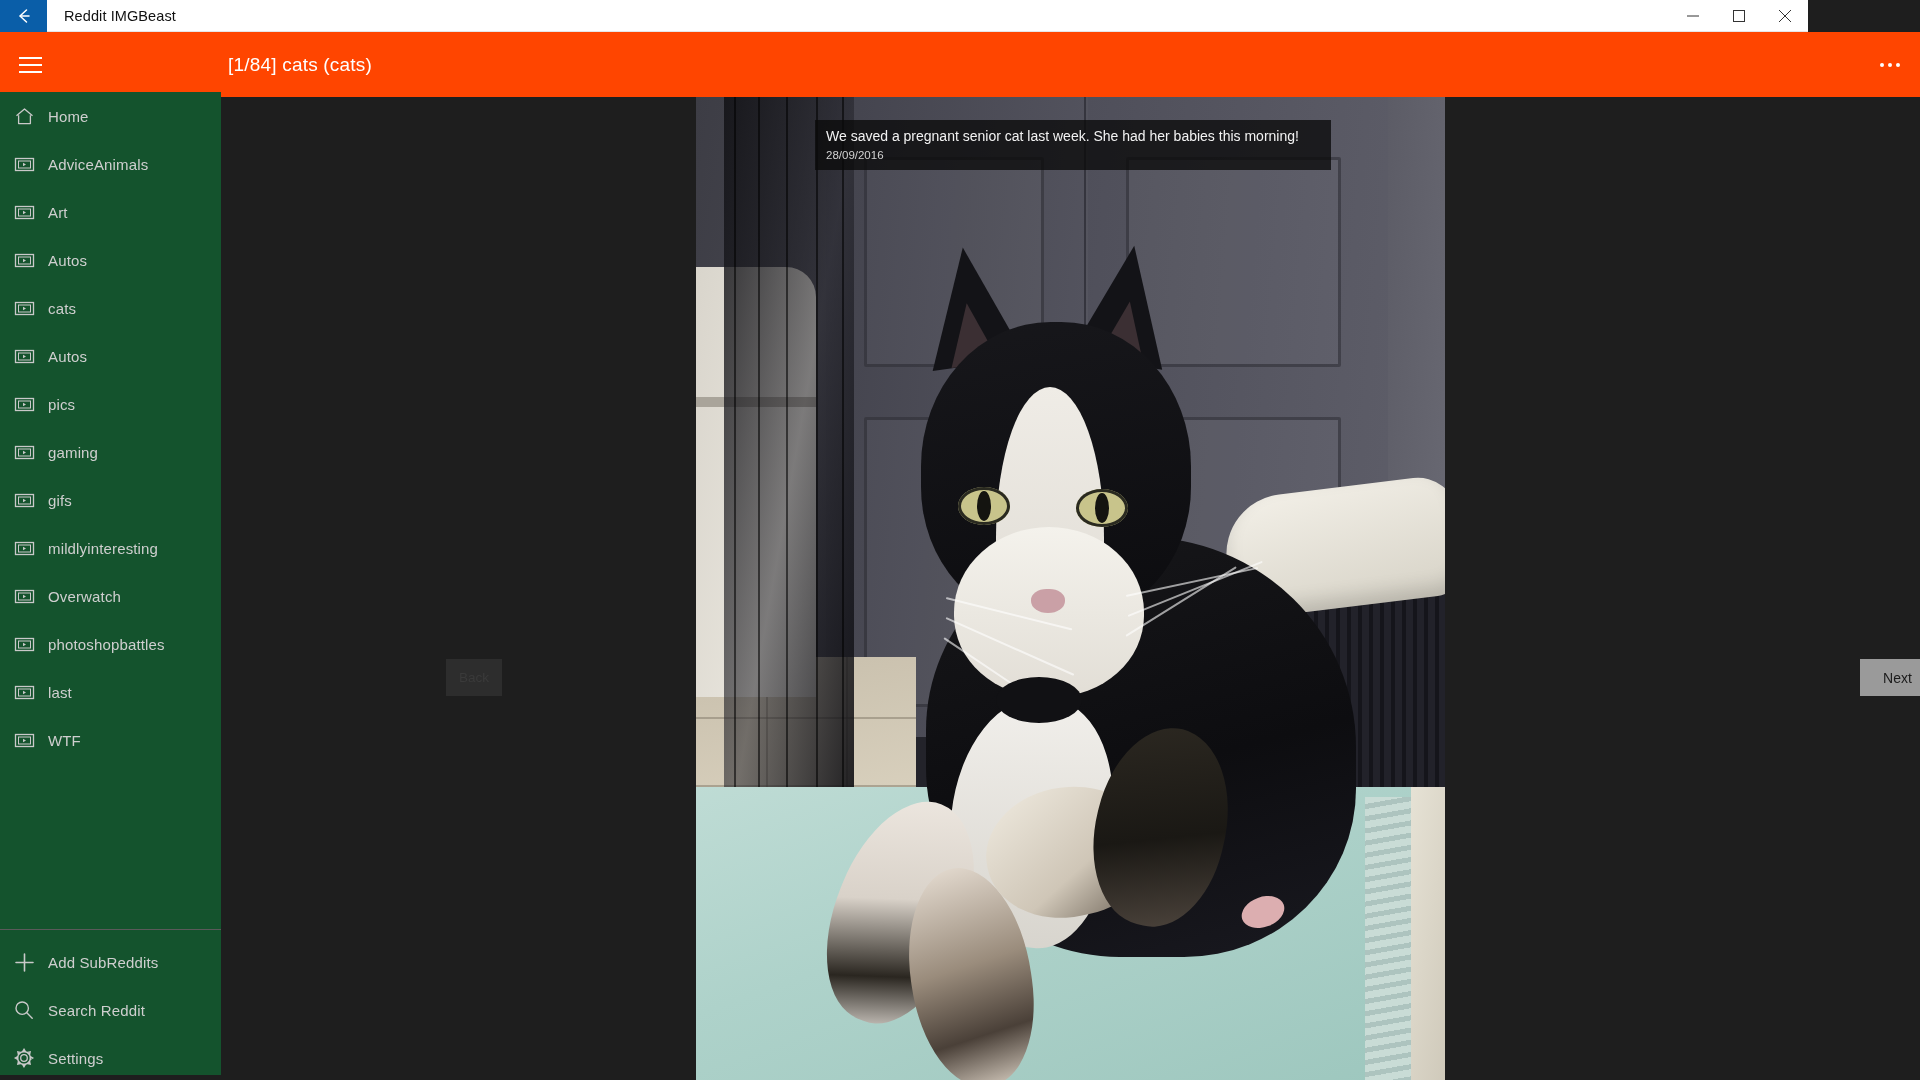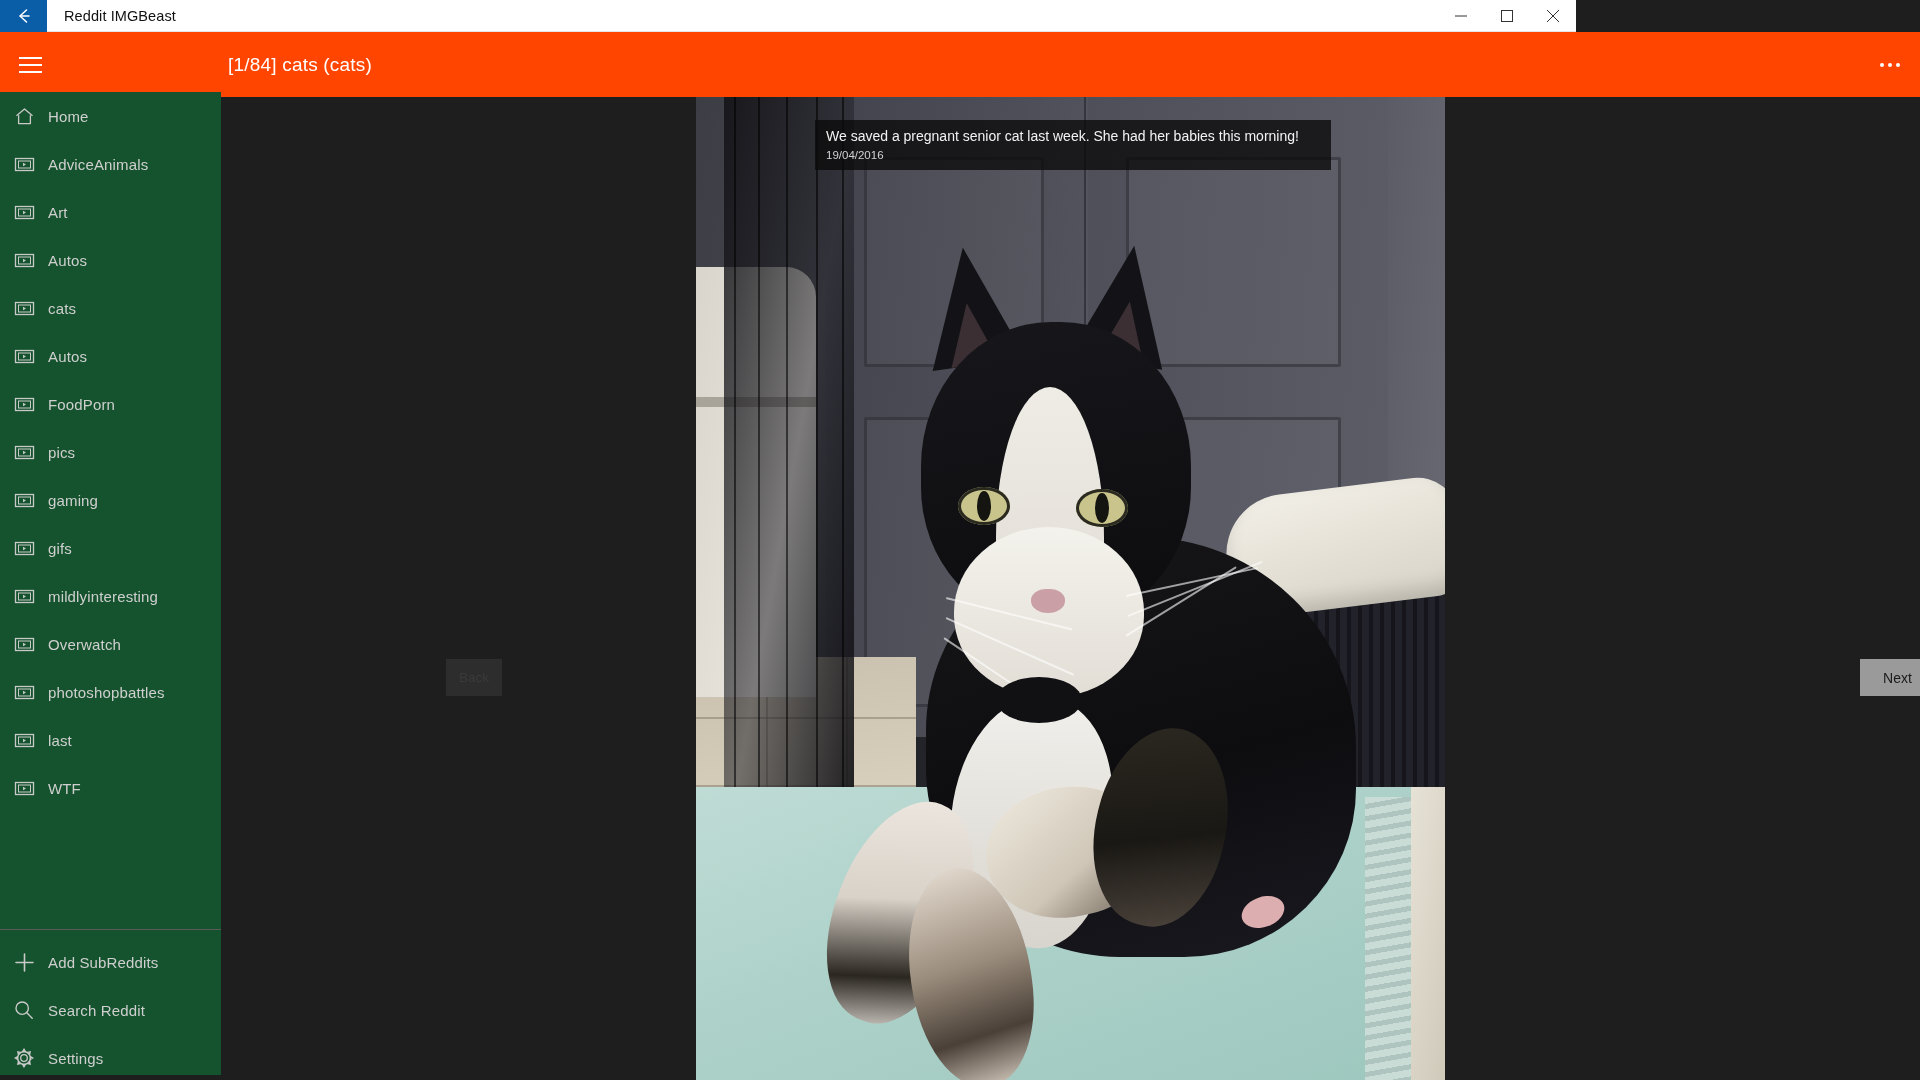--- a/index.html
+++ b/index.html
@@ -1,20 +1,20 @@
 <!DOCTYPE html>
 <html><head>
 <meta charset="utf-8">
 <style>
   * { margin:0; padding:0; box-sizing:border-box; }
   html,body { width:1920px; height:1080px; overflow:hidden; background:#1e1e1e;
     font-family:"Liberation Sans", sans-serif; }
 
   
-  .titlebar{ position:absolute; left:0; top:0; width:1576px; height:32px;
+  .titlebar{ position:absolute; left:0; top:0; width:1808px; height:32px;
     background:#ffffff; border-bottom:1px solid #e6e6e6; display:flex; align-items:stretch; }
   .back-btn{ width:47px; height:32px; background:#0a5ea8; display:flex;
     align-items:center; justify-content:center; cursor:pointer; flex:0 0 auto; }
   .back-btn svg{ display:block; }
   .app-title{ flex:1; display:flex; align-items:center; padding-left:17px;
     font-size:14.5px; color:#111; letter-spacing:.1px; }
   .wincontrols{ display:flex; flex:0 0 auto; }
   .wc{ width:46px; height:32px; display:flex; align-items:center; justify-content:center;
     cursor:pointer; }
   .wc svg{ display:block; }
@@ -268,30 +268,20 @@
       <span class="nav-ico">
         <svg width="21" height="21" viewBox="0 0 21 21">
           <rect x="1.5" y="4.5" width="18" height="12" fill="none" stroke="#c9c9c9" stroke-width="1.3"></rect>
           <rect x="4.5" y="7" width="12" height="7" fill="none" stroke="#c9c9c9" stroke-width="1"></rect>
           <path d="M9 8.8 L12 10.5 L9 12.2 Z" fill="#c9c9c9"></path>
         </svg>
       </span>
       <span class="nav-label">Autos</span>
     </div>
 
-    <div class="nav-item">
-      <span class="nav-ico">
-        <svg width="21" height="21" viewBox="0 0 21 21">
-          <rect x="1.5" y="4.5" width="18" height="12" fill="none" stroke="#c9c9c9" stroke-width="1.3"></rect>
-          <rect x="4.5" y="7" width="12" height="7" fill="none" stroke="#c9c9c9" stroke-width="1"></rect>
-          <path d="M9 8.8 L12 10.5 L9 12.2 Z" fill="#c9c9c9"></path>
-        </svg>
-      </span>
-      <span class="nav-label">FoodPorn</span>
-    </div>
 
     <div class="nav-item">
       <span class="nav-ico">
         <svg width="21" height="21" viewBox="0 0 21 21">
           <rect x="1.5" y="4.5" width="18" height="12" fill="none" stroke="#c9c9c9" stroke-width="1.3"></rect>
           <rect x="4.5" y="7" width="12" height="7" fill="none" stroke="#c9c9c9" stroke-width="1"></rect>
           <path d="M9 8.8 L12 10.5 L9 12.2 Z" fill="#c9c9c9"></path>
         </svg>
       </span>
       <span class="nav-label">pics</span>
@@ -483,19 +473,19 @@
 
       <div class="kitten k1"></div>
       <div class="kitten k2"></div>
       <div class="kitten k3"></div>
       <div class="kitten k4"></div>
       <div class="k-paw"></div>
     </div>
 
     <div class="caption">
       <div class="caption-title">We saved a pregnant senior cat last week. She had her babies this morning!</div>
-      <div class="caption-date">19/04/2016</div>
+      <div class="caption-date">28/09/2016</div>
     </div>
   </div>
 
   <div class="btn-back">Back</div>
   <div class="btn-next">Next</div>
 </div>
 
 </body></html>

